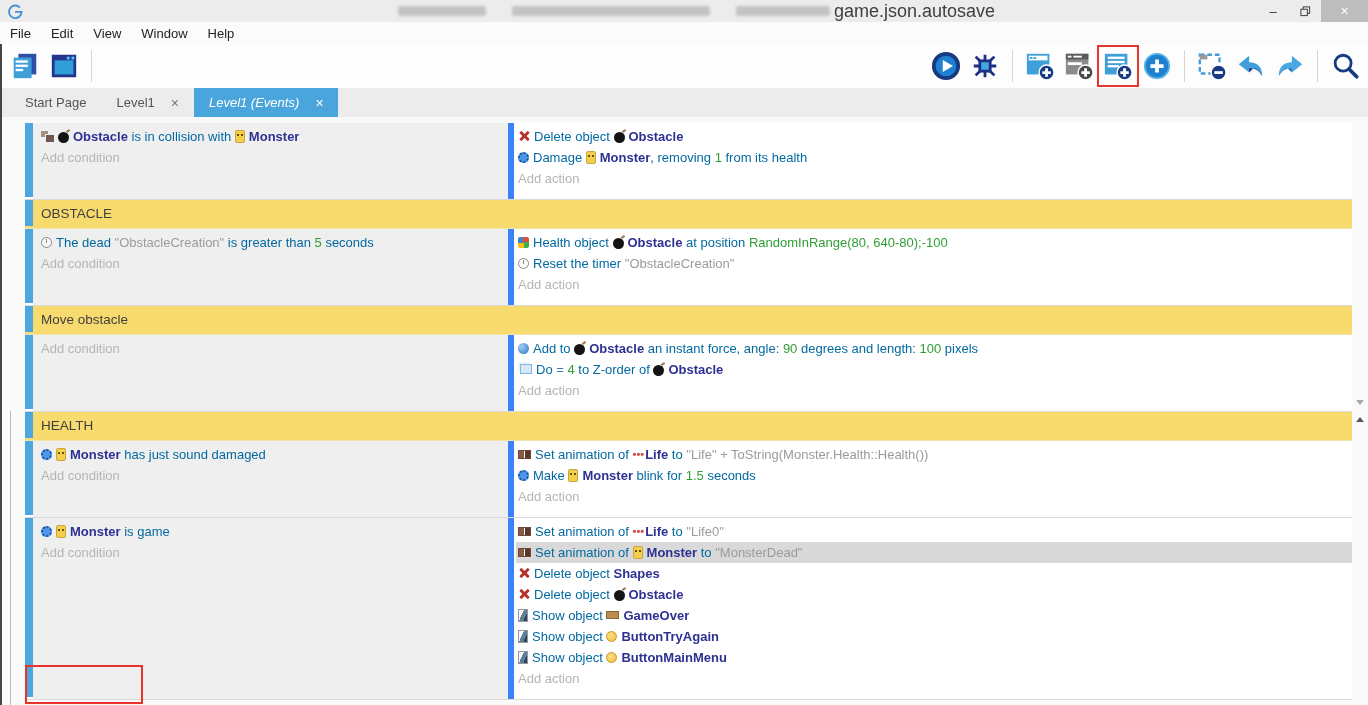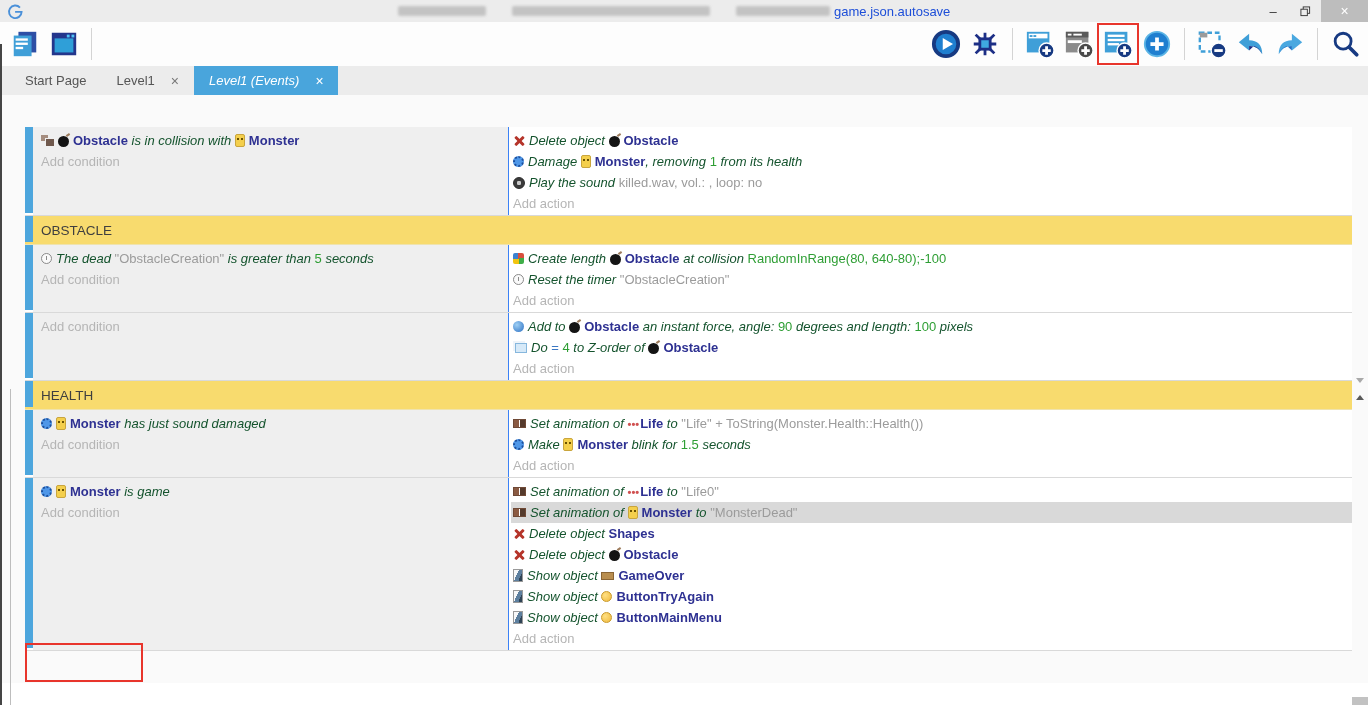--- a/index.html
+++ b/index.html
@@ -6,21 +6,21 @@
   html,body { width:1368px; height:705px; overflow:hidden; background:#fff;
     font-family:"Liberation Sans","DejaVu Sans",sans-serif; }
   .app { position:relative; width:1368px; height:705px; background:#fff; overflow:hidden; }
 
   
   .titlebar { position:relative; height:22px; background:#ececec; display:flex; align-items:center; }
   .logo { width:18px; height:18px; margin-left:6px; display:inline-flex; }
   .titlegroup { position:absolute; left:398px; top:0; height:22px; display:flex; align-items:center; gap:26px; }
   .redact { height:10px; background:#b9b9b9; border-radius:2px; filter:blur(1.5px); opacity:.8; }
   .r1{width:88px}.r2{width:198px}.r3{width:94px}
-  .titletext { font-size:13px; color:#1d4ed8; margin-left:-22px; }
+  .titletext { font-size:18px; color:#404040; margin-left:-22px; }
   .wincontrols { position:absolute; right:0; top:0; height:22px; display:flex; }
   .wc { width:32px; height:22px; display:flex; align-items:center; justify-content:center;
         font-size:13px; color:#333; }
   .wc.close { width:47px; background:#bdbdbd; color:#fff; font-size:14px; }
 
   
   .menubar { height:22px; background:#fbfbfb; display:flex; align-items:center; padding-left:8px; }
   .menu-item { font-size:13px; color:#222; padding:0 10px; height:22px; display:flex; align-items:center; }
   .menu-item:first-child { padding-left:2px; }
 
@@ -45,26 +45,26 @@
   .gutter { position:relative; width:25px; flex:none; }
   .treeline { position:absolute; left:10px; top:0; width:1px; height:572px; background:#bdbdbd; }
   .blocks { flex:1; overflow:hidden; position:relative; }
   .block { position:relative; padding-left:8px; }
   .block::before { content:''; position:absolute; left:0; top:0; bottom:2px; width:8px; background:#4da6dd; }
   .block::after { content:''; position:absolute; left:-15px; top:13px; width:15px; height:1px; background:#bdbdbd; }
   .comment { height:29px; background:#f8db6e; border-bottom:1px solid #efe3ae; display:flex; align-items:center; }
   .comment-text { font-size:13.5px; color:#3f3f3f; padding-left:8px; }
   .event { display:flex; border-bottom:1px solid #d9d9d9; background:#fff; }
   .conds { width:475px; flex:none; background:#efefef; padding:3px 0 2px 6px; }
-  .acts  { flex:1; background:#fff; border-left:1px solid #3b82f6; padding:3px 0 1px 2px; }
+  .acts  { flex:1; background:#fff; border-left:6px solid #3b82f6; padding:3px 0 10px 2px; }
   .line { display:flex; align-items:center; height:21px; font-size:13px; padding-left:2px; }
   .line span { white-space:pre; }
   .line.hl { background:#d9d9d9; }
   .addlink { color:#b5b5b5; }
-  .t-plain { color:#14532d;font-style:italic; }
+  .t-plain { color:#0369a1; }
   .t-object { color:#2e3192; font-weight:bold; }
   .t-value { color:#2e9e34; }
   .t-string { color:#9b9b9b; }
   .t-op { color:#3b78c3; }
 
   
   .evicon { display:inline-flex; flex:none; margin-right:4px; position:relative; }
   .collision-icon { width:13px; height:11px; }
   .collision-icon::before { content:''; position:absolute; left:0; top:0; width:7px; height:6px; background:#a58d7f; }
   .collision-icon::after { content:''; position:absolute; left:4px; top:3px; width:8px; height:7px; background:#6f584c; border:1px solid #efefef; }
@@ -122,20 +122,27 @@
       <span class="wc">
         <svg viewBox="0 0 12 12" width="11" height="11">
             <rect x="3.5" y="1" width="7" height="7" fill="none" stroke="#333"></rect>
             <rect x="1" y="3.5" width="7" height="7" fill="#ececec" stroke="#333"></rect>
           </svg>
       </span>
       <span class="wc close">×</span>
     </div>
   </div>
 
+  <div class="menubar">
+      <div class="menu-item">File</div>
+      <div class="menu-item">Edit</div>
+      <div class="menu-item">View</div>
+      <div class="menu-item">Window</div>
+      <div class="menu-item">Help</div>
+    </div>
 
   <div class="toolbar">
     <div class="tbleft">
         <div class="tb-btn">
           <svg viewBox="0 0 32 32">
             <rect x="9" y="3" width="19" height="22" fill="#2d4fa5"></rect>
             <rect x="4" y="7" width="19" height="22" fill="#3f9fd8"></rect>
             <rect x="6" y="10" width="13" height="2.5" fill="#fff"></rect>
             <rect x="6" y="14.5" width="13" height="2.5" fill="#fff"></rect>
             <rect x="6" y="19" width="8" height="2.5" fill="#fff"></rect>
@@ -273,25 +280,20 @@
             </div>
             <div class="line">
               <span class="evicon damage-icon"></span>
               <span class="t-plain">Damage </span>
               <span class="evicon monster-icon"></span>
               <span class="t-object">Monster</span>
               <span class="t-plain">, removing </span>
               <span class="t-value">1</span>
               <span class="t-plain"> from its health</span>
             </div>
-            <div class="line">
-              <span class="evicon sound-icon"></span>
-              <span class="t-plain">Play the sound </span>
-              <span class="t-string">killed.wav, vol.: , loop: no</span>
-            </div>
             <div class="line addlink">Add action</div>
           </div>
         </div>
         <div class="block comment">
           <span class="comment-text">OBSTACLE</span>
         </div>
         <div class="block event">
           <div class="conds">
             <div class="line">
               <span class="evicon timer-icon"></span>
@@ -299,33 +301,36 @@
               <span class="t-string">"ObstacleCreation"</span>
               <span class="t-plain"> is greater than </span>
               <span class="t-value">5</span>
               <span class="t-plain"> seconds</span>
             </div>
             <div class="line addlink">Add condition</div>
           </div>
           <div class="acts">
             <div class="line">
               <span class="evicon create-icon"></span>
-              <span class="t-plain">Create length </span>
-              <span class="evicon bomb-icon"></span>
-              <span class="t-object">Obstacle</span>
-              <span class="t-plain"> at collision </span>
+              <span class="t-plain">Health object </span>
+              <span class="evicon bomb-icon"></span>
+              <span class="t-object">Obstacle</span>
+              <span class="t-plain"> at position </span>
               <span class="t-value">RandomInRange(80, 640-80);-100</span>
             </div>
             <div class="line">
               <span class="evicon timer-icon"></span>
               <span class="t-plain">Reset the timer </span>
               <span class="t-string">"ObstacleCreation"</span>
             </div>
             <div class="line addlink">Add action</div>
           </div>
+        </div>
+        <div class="block comment">
+          <span class="comment-text">Move obstacle</span>
         </div>
         <div class="block event">
           <div class="conds">
             <div class="line addlink">Add condition</div>
           </div>
           <div class="acts">
             <div class="line">
               <span class="evicon force-icon"></span>
               <span class="t-plain">Add to </span>
               <span class="evicon bomb-icon"></span>

